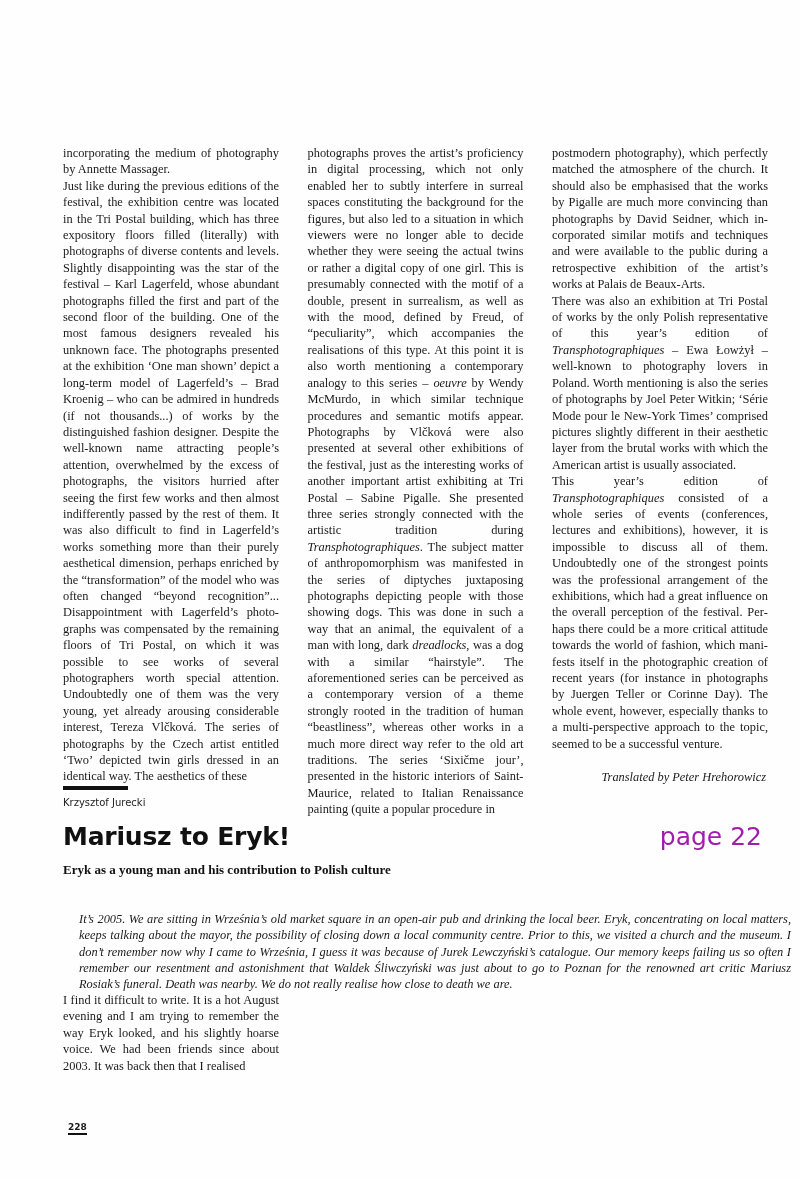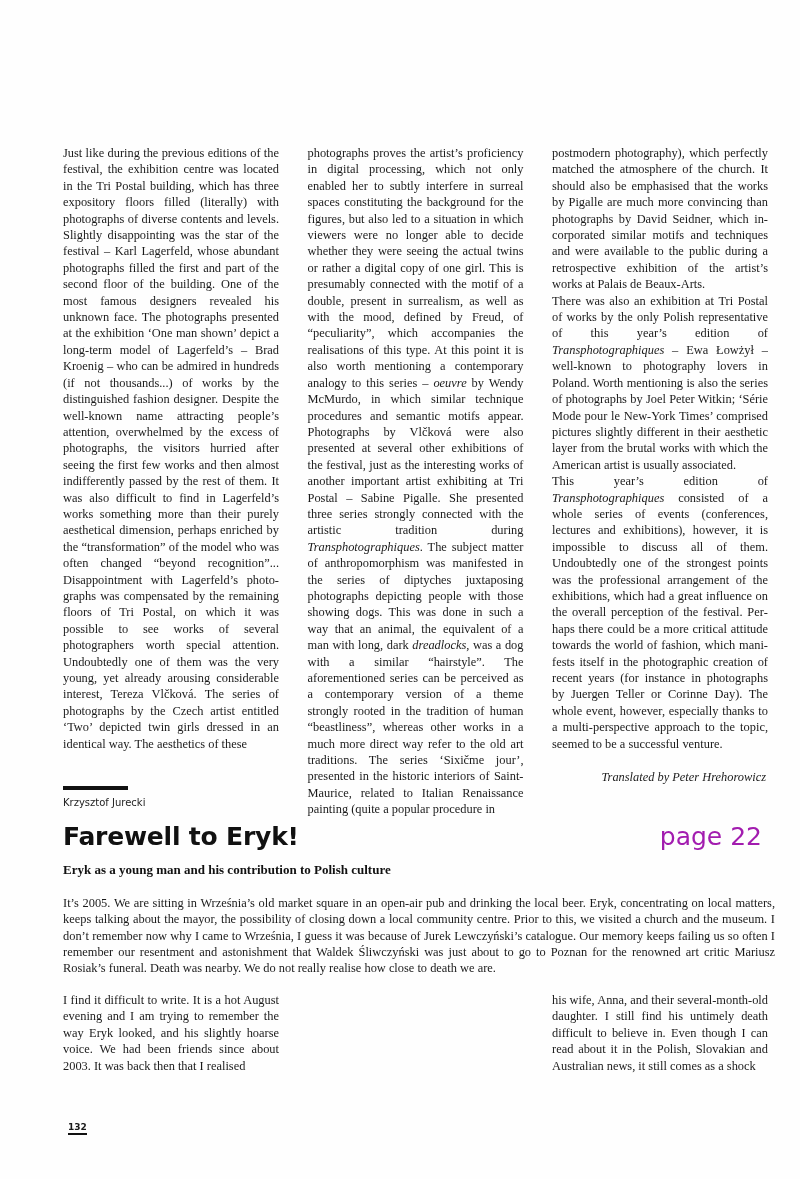--- a/index.html
+++ b/index.html
@@ -29,56 +29,54 @@
     font-size: 25px; font-weight: bold; color: #111; letter-spacing: -0.2px;
   }
   .pageref {
     position: absolute; right: 38px; top: 822px; font-family: "DejaVu Sans", sans-serif;
     font-size: 25px; color: #a21caf;
   }
   .subtitle {
     position: absolute; left: 63px; top: 862px; font-weight: bold; font-size: 13px; color: #111;
   }
   .intro {
-    position: absolute; left: 63px; top: 895px; width: 712px; margin: 0;
-    font-size: 12.4px; line-height: 16.3px; text-align: justify;
+    position: absolute; left: 63px; top: 895px; width: 712px; margin: 16px;
+    font-style: italic; font-size: 12.4px; line-height: 16.3px; text-align: justify;
   }
   .cols2 { position: absolute; left: 63px; top: 992px; width: 705px; display: flex; justify-content: space-between; }
   .folio {
     position: absolute; left: 68px; top: 1122px; font-family: "DejaVu Sans", sans-serif;
     font-size: 9px; font-weight: bold; border-bottom: 2px solid #111; padding-bottom: 1px;
   }
 </style>
 </head>
 <body>
 
 <div class="cols">
   <div class="col">
+    <p>incorporating the medium of photography by Annette Massager.</p>
     <p>Just like during the previous editions of the festival, the exhibition centre was located in the Tri Postal building, which has three expository floors filled (literally) with photographs of diverse contents and levels. Slightly disappointing was the star of the festival – Karl Lagerfeld, whose abundant photographs filled the first and part of the second floor of the building. One of the most famous designers revealed his unknown face. The photographs pre­sented at the exhibition ‘One man shown’ depict a long-term model of Lagerfeld’s – Brad Kroenig – who can be admired in hundreds (if not thousands...) of works by the distinguished fashion designer. Despite the well-known name attracting people’s attention, overwhelmed by the excess of photographs, the visitors hurried after seeing the first few works and then almost indifferently passed by the rest of them. It was also difficult to find in Lagerfeld’s works something more than their purely aesthetical dimension, perhaps enriched by the “transformation” of the model who was often changed “beyond recognition”... Disappointment with Lagerfeld’s photo­graphs was compensated by the remaining floors of Tri Postal, on which it was possible to see works of several photographers worth special attention. Undoubtedly one of them was the very young, yet already arousing considerable interest, Tereza Vlčková. The series of photographs by the Czech artist entitled ‘Two’ depicted twin girls dressed in an identical way. The aesthetics of these</p>
   </div>
   <div class="col">
     <p>photographs proves the artist’s proficiency in digital processing, which not only enabled her to subtly interfere in surreal spaces constituting the background for the figures, but also led to a situation in which viewers were no longer able to decide whether they were seeing the actual twins or rather a digital copy of one girl. This is presumably connected with the motif of a double, present in surrealism, as well as with the mood, defined by Freud, of “peculiarity”, which accompanies the realisations of this type. At this point it is also worth mentio­ning a contemporary analogy to this series – <em>oeuvre</em> by Wendy McMurdo, in which similar technique procedures and semantic motifs appear. Photographs by Vlčková were also presented at several other exhibitions of the festival, just as the interesting works of another important artist exhibiting at Tri Postal – Sabine Pigalle. She presented three series strongly connected with the artistic tradition during <em>Transphotographiques</em>. The subject matter of anthropomorphism was manifested in the series of diptyches juxta­posing photographs depicting people with those showing dogs. This was done in such a way that an animal, the equivalent of a man with long, dark <em>dreadlocks</em>, was a dog with a similar “hairstyle”. The aforementioned series can be perceived as a contemporary version of a theme strongly rooted in the tradition of human “beastliness”, whereas other works in a much more direct way refer to the old art traditions. The series ‘Sixičme jour’, presented in the historic interiors of Saint-Maurice, related to Italian Renaissan­ce painting (quite a popular procedure in</p>
   </div>
   <div class="col">
     <p>postmodern photography), which perfectly matched the atmosphere of the church. It should also be emphasised that the works by Pigalle are much more convincing than photographs by David Seidner, which in­corporated similar motifs and techniques and were available to the public during a retrospective exhibition of the artist’s works at Palais de Beaux-Arts.</p>
     <p>There was also an exhibition at Tri Postal of works by the only Polish representative of this year’s edition of <em>Transphotographiques</em> – Ewa Łowżył – well-known to photography lovers in Poland. Worth mentioning is also the series of photographs by Joel Peter Wit­kin; ‘Série Mode pour le New-York Times’ comprised pictures slightly different in their aesthetic layer from the brutal works with which the American artist is usually associated.</p>
     <p>This year’s edition of <em>Transphotographiques</em> consisted of a whole series of events (conferences, lectures and exhibitions), however, it is impossible to discuss all of them. Undoubtedly one of the strongest points was the professional arrangement of the exhibitions, which had a great influence on the overall perception of the festival. Per­haps there could be a more critical attitude towards the world of fashion, which mani­fests itself in the photographic creation of recent years (for instance in photographs by Juergen Teller or Corinne Day). The whole event, however, especially thanks to a multi-perspective approach to the topic, seemed to be a successful venture.</p>
     <p class="translator">Translated by Peter Hrehorowicz</p>
   </div>
 </div>
 
 <div class="rule"></div>
 <div class="author">Krzysztof Jurecki</div>
-<div class="headline">Farewell to Eryk!</div>
+<div class="headline">Mariusz to Eryk!</div>
 <div class="pageref">page 22</div>
 <div class="subtitle">Eryk as a young man and his contribution to Polish culture</div>
 <p class="intro">It’s 2005. We are sitting in Września’s old market square in an open-air pub and drinking the local beer. Eryk, concentrating on local matters, keeps talking about the mayor, the possibility of closing down a local community centre. Prior to this, we visited a church and the museum. I don’t remember now why I came to Września, I guess it was because of Jurek Lewczyński’s catalogue. Our memory keeps failing us so often I remember our resentment and astonishment that Waldek Śliwczyński was just about to go to Poznan for the renowned art critic Mariusz Rosiak’s funeral. Death was nearby. We do not really realise how close to death we are.</p>
 
 <div class="cols2">
   <div class="col">
     <p>I find it difficult to write. It is a hot August evening and I am trying to remember the way Eryk looked, and his slightly hoarse voice. We had been friends since about 2003. It was back then that I realised</p>
   </div>
-  <div class="col">
-    <p>his wife, Anna, and their several-month-old daughter. I still find his untimely death difficult to believe in. Even though I can read about it in the Polish, Slovakian and Australian news, it still comes as a shock</p>
-  </div>
 </div>
 
-<div class="folio">132</div>
+<div class="folio">228</div>
 
 </body></html>

